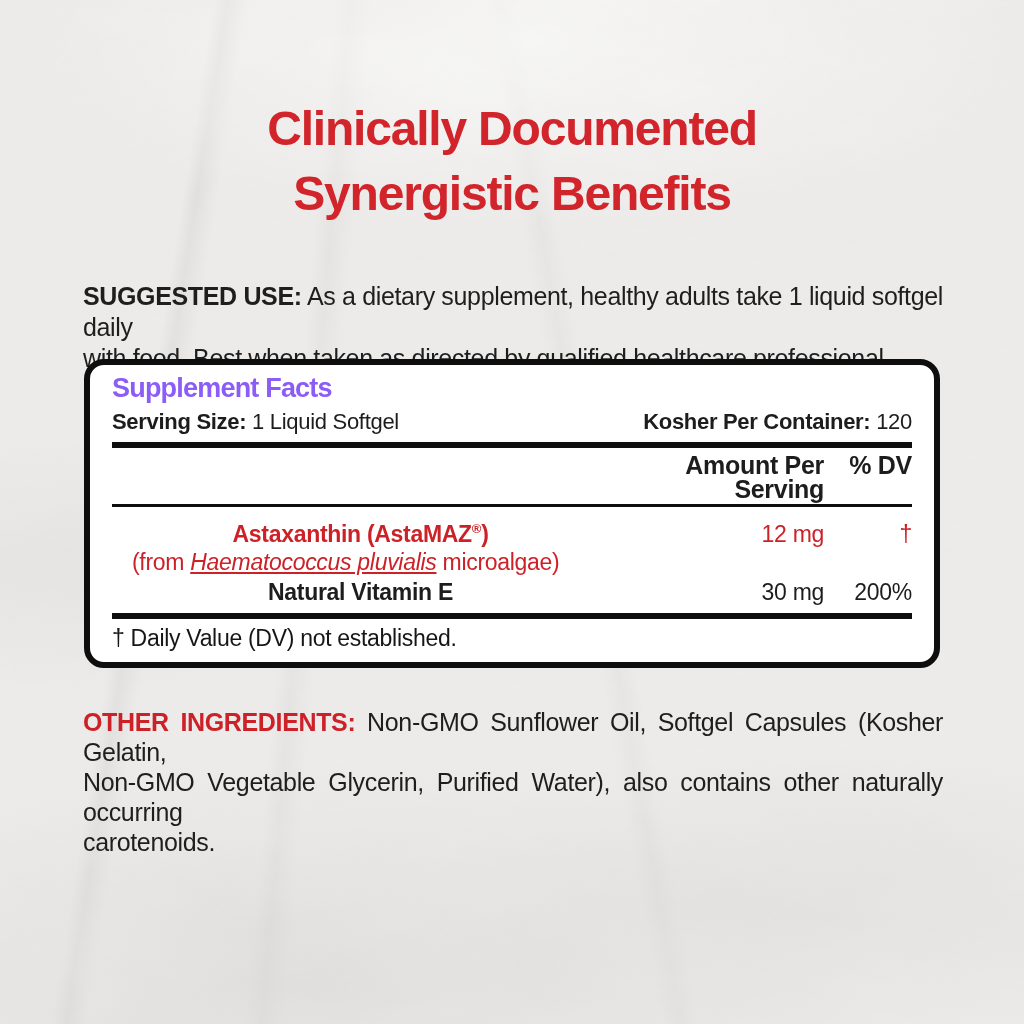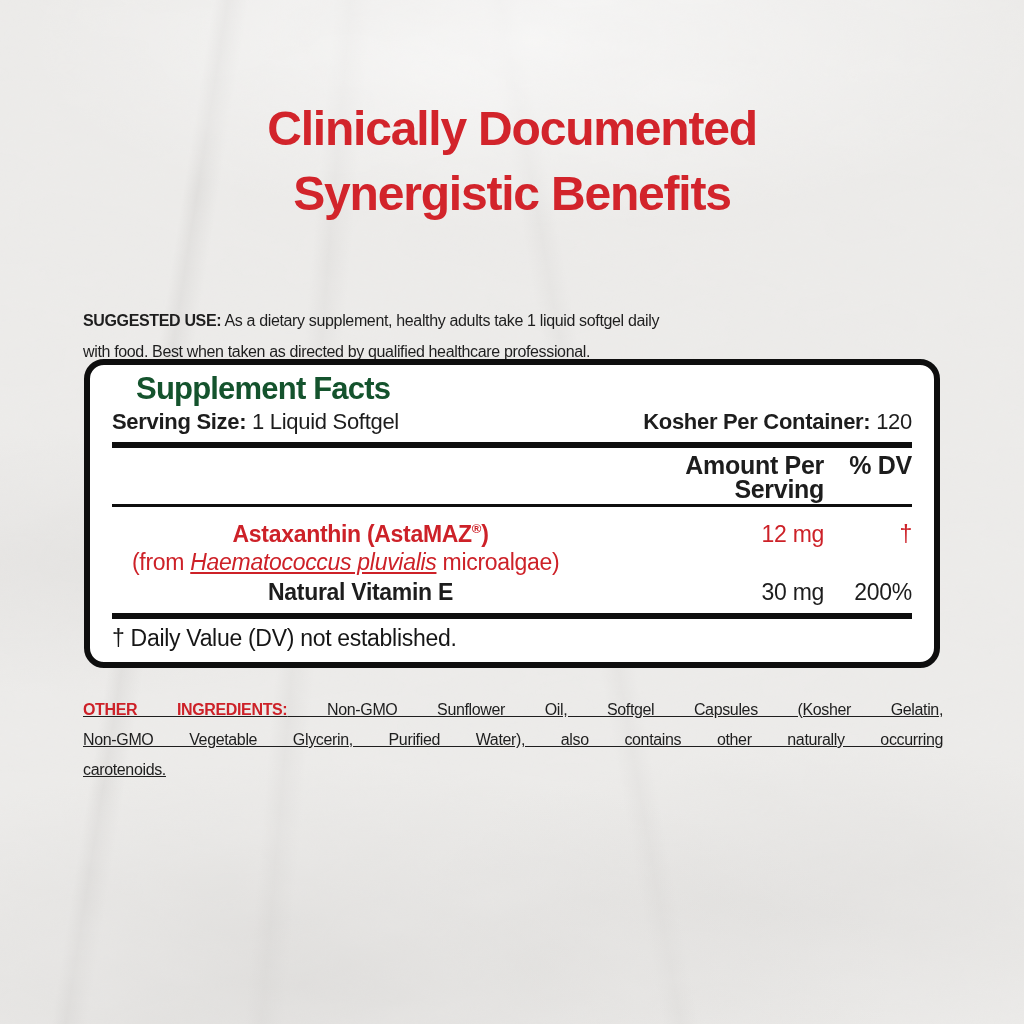--- a/index.html
+++ b/index.html
@@ -20,33 +20,33 @@
       radial-gradient(600px 220px at 8% 55%, rgba(210,208,206,.4), rgba(210,208,206,0) 60%),
       #ecebe9;
   }
   .texture { position:absolute; inset:0; opacity:.5; pointer-events:none; }
 
   
   .title { position:absolute; top:96px; left:0; width:1024px; text-align:center;
     color:#d2242b; font-weight:bold; font-size:48px; line-height:65px; letter-spacing:-1.2px; }
 
   
-  .para { position:absolute; left:83px; width:860px; font-size:16px;
-    line-height:31px; letter-spacing:-0.35px; color:#1e1e1e;margin-top:24px; }
+  .para { position:absolute; left:83px; width:860px; font-size:25px;
+    line-height:31px; letter-spacing:-0.35px; color:#1e1e1e; }
   .suggested { top:281px; }
-  .other { top:671px; line-height:30px;text-decoration:underline; }
+  .other { top:707px; line-height:30px; }
   .plabel { font-weight:bold; }
   .red { color:#cd2128; }
   .jline { text-align:justify; text-align-last:justify; }
 
   
   .facts { position:absolute; left:84px; top:359px; width:856px; height:309px;
     background:#ffffff; border:6px solid #0e0e0e; border-radius:20px;
     padding:7px 22px 8px; overflow:hidden; }
-  .facts-title { font-size:31px; line-height:33px; font-weight:bold; letter-spacing:-0.8px; color:#14532d;margin-left:24px; }
+  .facts-title { font-size:27px; line-height:33px; font-weight:bold; letter-spacing:-0.8px; color:#8b5cf6; }
   .serving-row { display:flex; justify-content:space-between; font-size:22px;
     line-height:27px; margin-top:3px; letter-spacing:-0.3px;gap:20px; }
   .rule-thick { height:6px; background:#0e0e0e; margin-top:7px; }
   .rule-thin  { height:3px; background:#0e0e0e; margin-top:3px; }
   .cols { display:grid; grid-template-columns:1fr 215px 88px; align-items:baseline; }
   .head-row { margin-top:5px; font-size:25px; font-weight:bold; line-height:24px; letter-spacing:-0.3px; }
   .cell-amount, .cell-dv { text-align:right; }
   .fact-row { margin-top:8px; font-size:23px; line-height:27px; letter-spacing:-0.3px; }
   .fact-row .detail { grid-column:1 / -1; padding-left:20px; font-weight:normal; line-height:27px; margin-top:1px; }
   .fact-name { font-weight:bold;text-align:center; }

